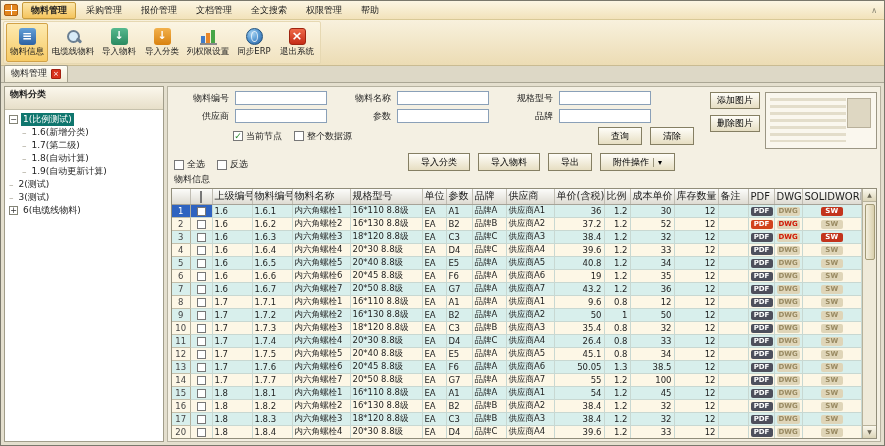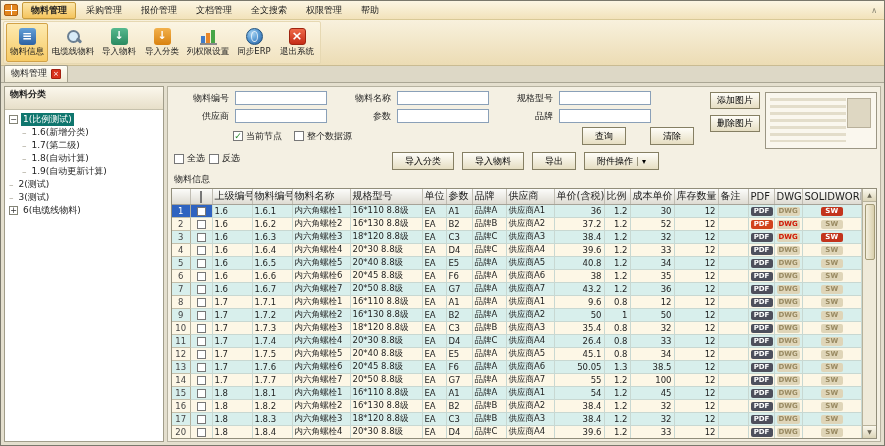--- a/index.html
+++ b/index.html
@@ -60,31 +60,31 @@
   .search-area{flex:none;display:flex;align-items:flex-start}
   .search-left{width:524px;display:flex;flex-direction:column;gap:4px}
   .form{display:grid;grid-template-columns:58px 92px 58px 92px 58px 92px;gap:4px 6px;align-items:center}
   .flabel{text-align:right;white-space:nowrap;overflow:hidden}
   .finput{height:14px;border:1px solid #8aa0b8;background:#fff;font-size:9px;padding:0 2px;font-family:inherit;width:100%}
   .form-bottom{display:flex;align-items:center;height:18px}
   .scbs{display:flex;gap:12px;margin-left:62px}
   .cbwrap{display:inline-flex;align-items:center;gap:3px}
   .cb{width:10px;height:10px;flex:none;border:1px solid #777;background:#fff;font-size:9px;line-height:9px;text-align:center;color:#2a8a2a;font-weight:bold}
   .cblabel{white-space:nowrap}
-  .fbtns{display:flex;gap:24px;margin-left:auto}
+  .fbtns{display:flex;gap:8px;margin-left:auto}
   .btn{height:18px;padding:0 12px;border:1px solid #857f63;border-radius:0;background:linear-gradient(#fefdf8,#e6dec2);font-size:9px;font-family:inherit;display:inline-flex;align-items:center;gap:4px;cursor:default;white-space:nowrap}
   .image-panel{display:flex;gap:5px;margin-left:16px;align-items:flex-start;padding-top:1px}
   .img-btns{display:flex;flex-direction:column;gap:6px}
   .btn.img-btn{padding:0 6px;height:17px}
   .preview{width:112px;height:57px;border:1px solid #9b9684;position:relative;background:#faf7ee;overflow:hidden}
   .preview::before{content:'';position:absolute;left:4px;top:5px;right:30px;bottom:6px;background:repeating-linear-gradient(#e3ddca 0 3px,transparent 3px 7px)}
   .preview::after{content:'';position:absolute;right:5px;top:5px;width:22px;height:28px;background:#ded7c2;border:1px solid #b8b09a}
 
   
-  .action-row{flex:none;height:19px;display:flex;align-items:flex-start;gap:4px;padding-left:3px}
+  .action-row{flex:none;height:19px;display:flex;align-items:flex-end;gap:12px;padding-left:3px}
   .abtns{display:flex;gap:8px;margin-left:148px}
   .caret{border-left:1px solid #9a957c;padding-left:4px;font-size:8px}
   .table-title{flex:none;height:11px;line-height:11px;padding-left:3px}
 
   
   .table-zone{flex:1;min-height:0;display:flex;border:1px solid #918d7a;background:#fff}
   .grid-wrap{flex:1;min-width:0;overflow:hidden}
   table{width:100%;border-collapse:collapse;table-layout:fixed}
   th{height:15px;font-weight:normal;font-size:10px;text-align:left;padding:0 2px;background:linear-gradient(#fcfcfa,#dedbd2);border-right:1px solid #bfbcb2;border-bottom:1px solid #a6a398;white-space:nowrap;overflow:hidden}
   td{height:12px;font-size:8.5px;padding:0 2px;border-right:1px solid #c8d8d2;border-bottom:1px solid #c8d8d2;white-space:nowrap;overflow:hidden}
@@ -426,21 +426,21 @@
                   <td class="rn">6</td>
                   <td class="chk"><span class="cb"></span></td>
                   <td class="al">1.6</td>
                   <td class="al">1.6.6</td>
                   <td class="al">内六角螺栓6</td>
                   <td class="al">20*45 8.8级</td>
                   <td class="al">EA</td>
                   <td class="al">F6</td>
                   <td class="al">品牌A</td>
                   <td class="al">供应商A6</td>
-                  <td class="ar">38</td>
+                  <td class="ar">19</td>
                   <td class="ar">1.2</td>
                   <td class="ar">35</td>
                   <td class="ar">12</td>
                   <td class="al"></td>
                   <td class="ac"><span class="bdg pdf-dim">PDF</span></td>
                   <td class="ac"><span class="bdg dwg-dim">DWG</span></td>
                   <td class="ac"><span class="bdg sw-dim">SW</span></td>
                 </tr>
                 <tr class="odd">
                   <td class="rn">7</td>

